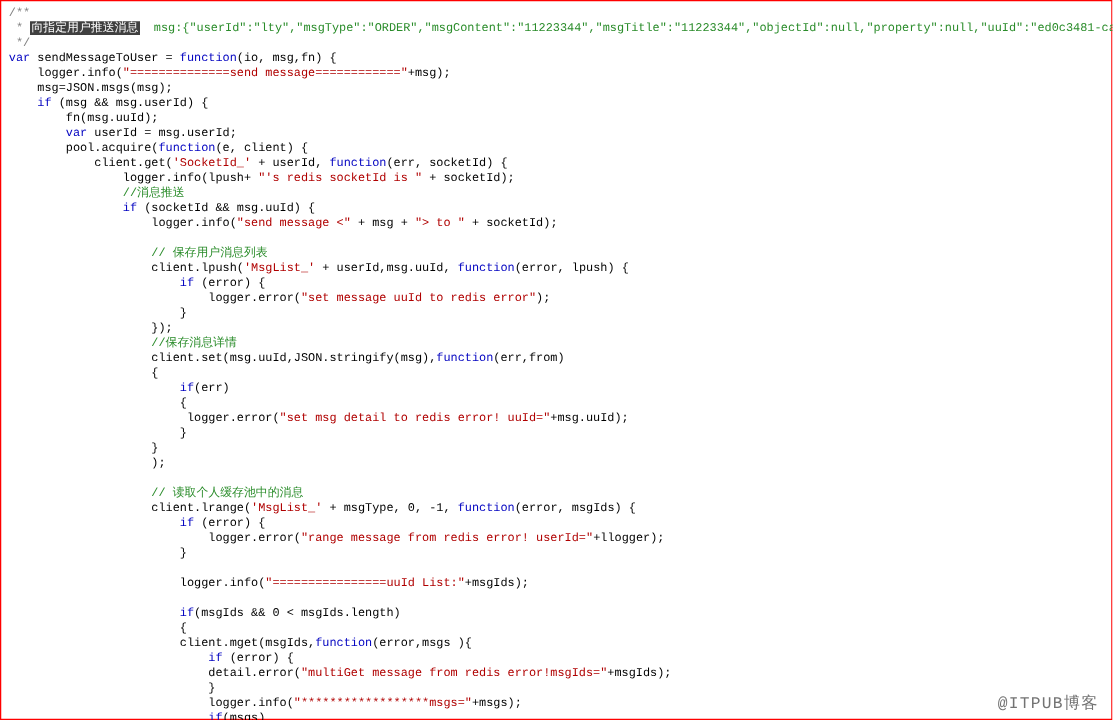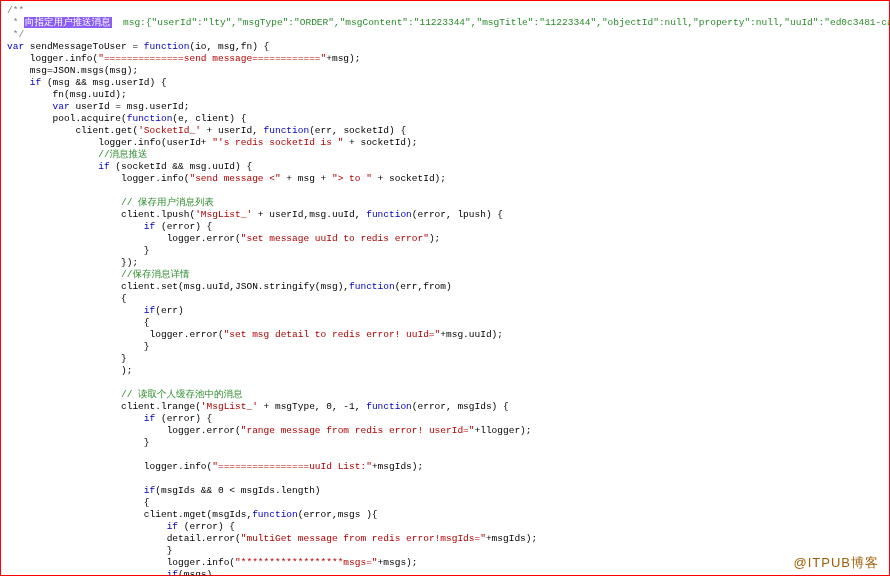--- a/index.html
+++ b/index.html
@@ -1,38 +1,38 @@
 <!DOCTYPE html>
 <html><head>
 <meta charset="utf-8">
 <style>
   html,body{margin:0;padding:0;width:890px;height:576px;overflow:hidden;background:#fff;font-family:Consolas,"Courier New",monospace;font-size:9.5px;line-height:12px;color:#000}
   .frame{box-sizing:border-box;width:890px;height:576px;border:1px solid red;position:relative;padding:4px 6px;white-space:pre}
-  .watermark{position:absolute;right:10px;bottom:6px;font-family:Liberation Sans, sans-serif;font-size:13px;color:#a16207;letter-spacing:1px}
+  .watermark{position:absolute;right:10px;bottom:6px;font-family:Liberation Mono, monospace;font-size:13px;color:#737373;letter-spacing:1px}
   .c-comm{color:#7f7f7f}      
   .c-kw{color:#0000c0}        
   .c-str{color:#b00000}       
   .c-ident{color:#2a8c2a}     
-  .hl{background:#8b5cf6;color:#fff;padding:0 1px}
+  .hl{background:#404040;color:#fff;padding:0 1px}
 </style>
 </head>
 <body>
 
 <div class="frame"><span class="c-comm">/**</span>
 <span class="c-comm"> * </span><span class="hl">向指定用户推送消息</span><span class="c-ident">  msg:{"userId":"lty","msgType":"ORDER","msgContent":"11223344","msgTitle":"11223344","objectId":null,"property":null,"uuId":"ed0c3481-ca7b-42b3-9a25-656835a1a8baadmin"}</span>
 <span class="c-comm"> */</span>
 <span class="c-kw">var</span><span> sendMessageToUser = </span><span class="c-kw">function</span><span>(io, msg,fn) {</span>
 <span>    logger.info(</span><span class="c-str">"==============send message============"</span><span>+msg);</span>
 <span>    msg=JSON.msgs(msg);</span>
 <span>    </span><span class="c-kw">if</span><span> (msg &amp;&amp; msg.userId) {</span>
 <span>        fn(msg.uuId);</span>
 <span>        </span><span class="c-kw">var</span><span> userId = msg.userId;</span>
 <span>        pool.acquire(</span><span class="c-kw">function</span><span>(e, client) {</span>
 <span>            client.get(</span><span class="c-str">'SocketId_'</span><span> + userId, </span><span class="c-kw">function</span><span>(err, socketId) {</span>
-<span>                logger.info(userId+ </span><span class="c-str">"'s redis socketId is "</span><span> + socketId);</span>
+<span>                logger.info(lpush+ </span><span class="c-str">"'s redis socketId is "</span><span> + socketId);</span>
 <span class="c-ident">                //消息推送</span>
 <span>                </span><span class="c-kw">if</span><span> (socketId &amp;&amp; msg.uuId) {</span>
 <span>                    logger.info(</span><span class="c-str">"send message &lt;"</span><span> + msg + </span><span class="c-str">"&gt; to "</span><span> + socketId);</span>
 <span></span>
 <span class="c-ident">                    // 保存用户消息列表</span>
 <span>                    client.lpush(</span><span class="c-str">'MsgList_'</span><span> + userId,msg.uuId, </span><span class="c-kw">function</span><span>(error, lpush) {</span>
 <span>                        </span><span class="c-kw">if</span><span> (error) {</span>
 <span>                            logger.error(</span><span class="c-str">"set message uuId to redis error"</span><span>);</span>
 <span>                        }</span>
 <span>                    });</span>

